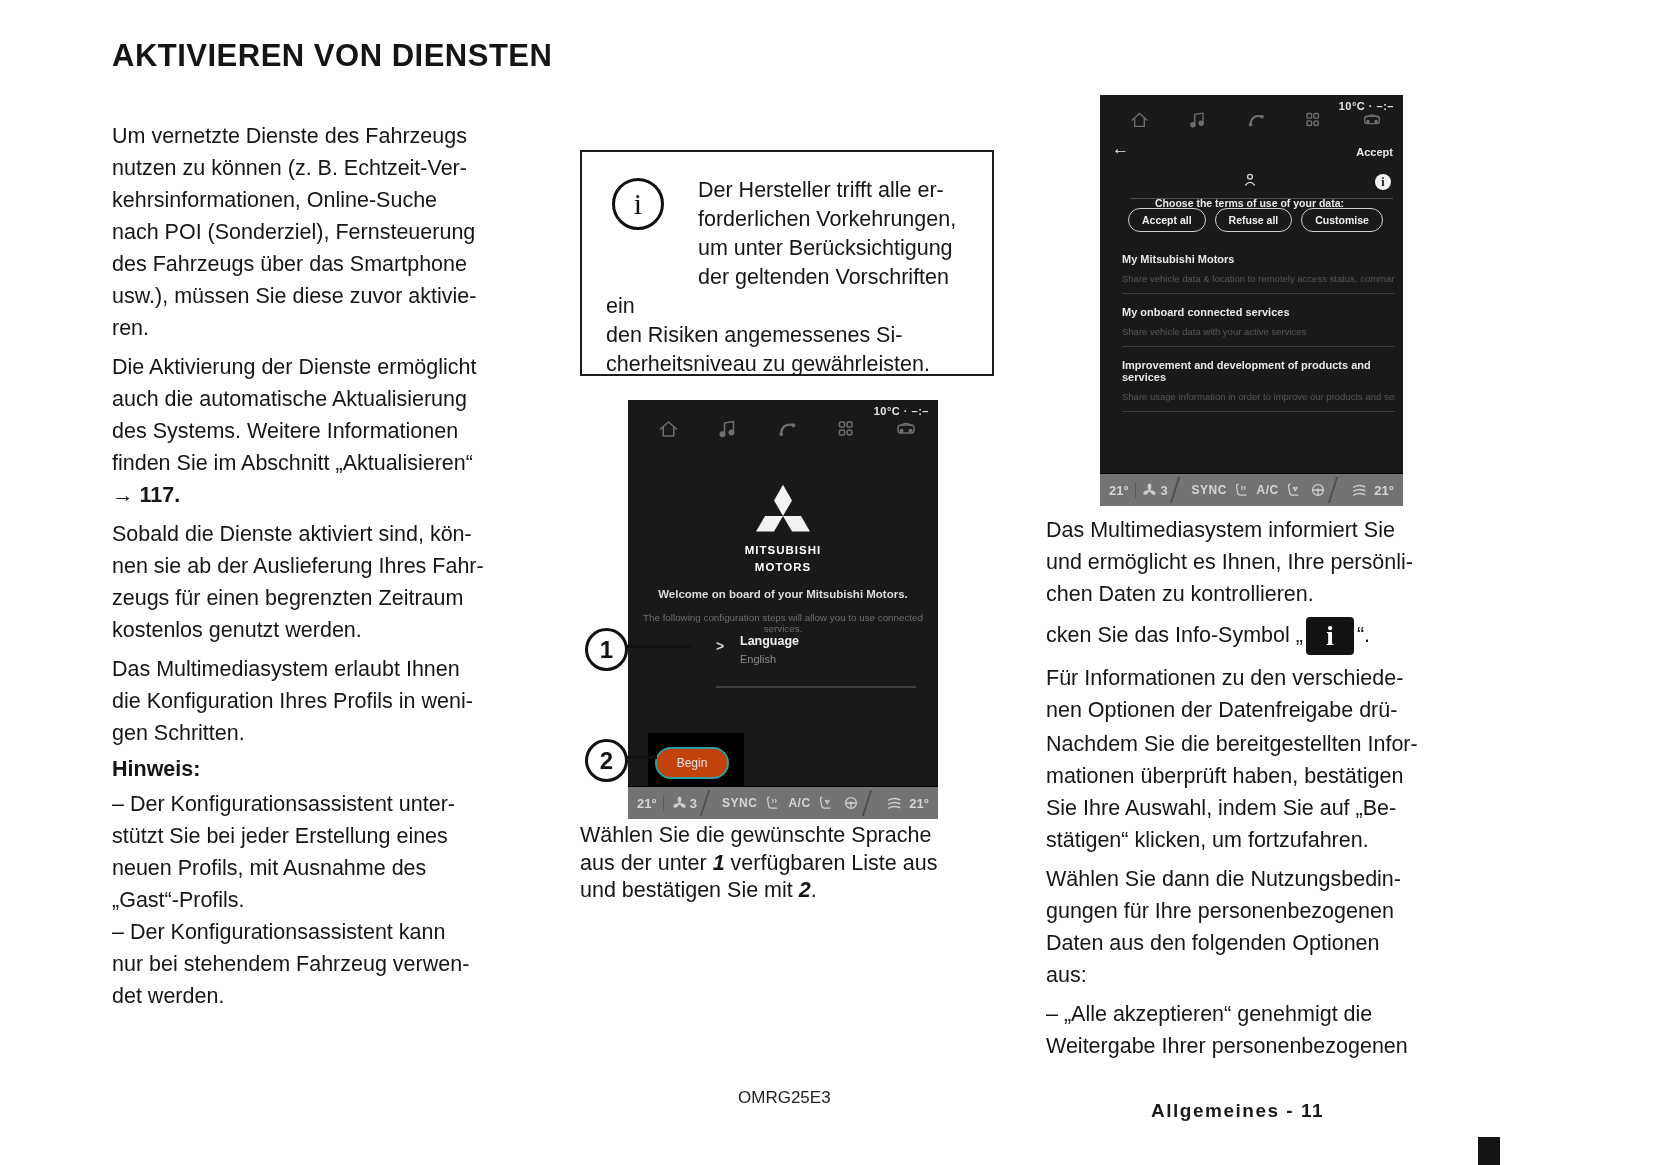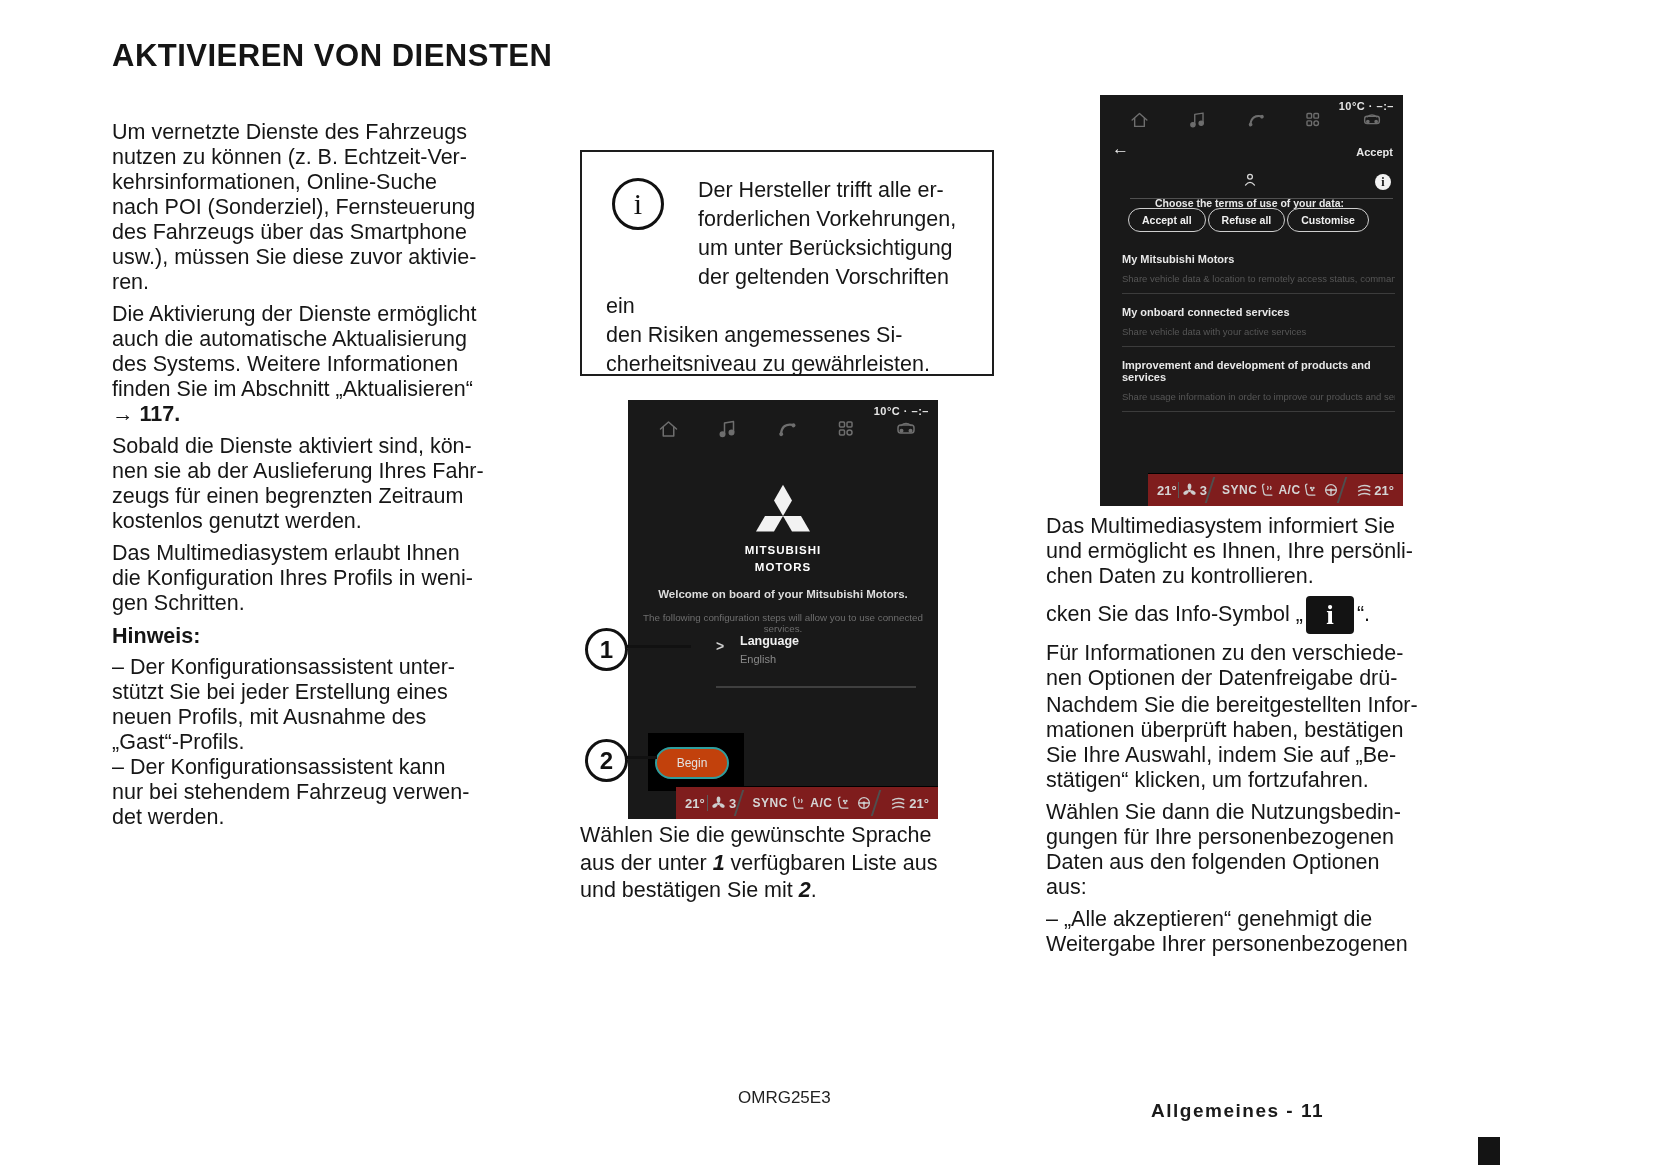--- a/index.html
+++ b/index.html
@@ -9,21 +9,21 @@
   
   .title{position:absolute;left:112px;top:38px;margin:0;font-size:31px;font-weight:bold;letter-spacing:.5px;}
   .chapter-tab{position:absolute;left:1560px;top:100px;width:93px;height:80px;background:#67194f;
                color:#fff;font-size:44px;font-weight:bold;display:flex;align-items:center;justify-content:center;}
   .footer-code{position:absolute;left:738px;top:1088px;font-size:17px;color:#222;}
   .footer-page{position:absolute;right:198px;top:1100px;font-size:19px;font-weight:bold;letter-spacing:1.5px;color:#1a1a1a;}
   .corner-mark{position:absolute;left:1478px;top:1137px;width:22px;height:28px;background:#141414;}
 
   
   h2{font-size:25px;margin:0 0 14px 0;font-weight:bold;color:#111;}
-  .prose{font-size:21.5px;line-height:25px;white-space:pre-line;margin:0 0 7px 0;color:#161616;}
+  .prose{font-size:21.5px;line-height:32px;white-space:pre-line;margin:0 0 7px 0;color:#161616;}
   .ref-line{display:block;font-weight:bold;}
   .note-h{font-size:21.5px;line-height:27.6px;font-weight:bold;margin:2px 0 4px 0;}
   .col-left{position:absolute;left:112px;top:120px;width:452px;}
   .col-mid-h{position:absolute;left:580px;top:92px;}
   .col-right{position:absolute;left:1046px;top:514px;width:444px;}
 
   
   .info-box{position:absolute;left:580px;top:150px;width:366px;height:198px;border:2px solid #1d1d1d;
             padding:24px 20px 0 24px;}
   .info-float{float:left;width:92px;height:88px;}
@@ -55,30 +55,30 @@
               background:#c2410c;color:#e2e2e2;font-size:12px;display:flex;align-items:center;justify-content:center;}
 
   
   .back-arrow{position:absolute;left:12px;top:44px;font-size:17px;color:#eee;}
   .accept-lbl{position:absolute;right:10px;top:51px;font-size:11px;font-weight:bold;color:#e8e8e8;}
   .terms-row{position:absolute;left:32px;top:77px;right:36px;display:flex;align-items:center;gap:9px;flex-direction:column;}
   .terms-title{font-size:10.5px;font-weight:bold;color:#e8e8e8;}
   .info-dot{position:absolute;right:12px;top:79px;width:16px;height:16px;border-radius:50%;background:#f2f2f2;color:#111;
             font-family:"Liberation Serif",serif;font-size:12px;font-weight:bold;display:flex;align-items:center;justify-content:center;}
   .terms-div{position:absolute;left:30px;right:10px;top:103px;height:1px;background:#505050;}
-  .pill-row{position:absolute;left:28px;top:113px;display:flex;gap:2px;}
+  .pill-row{position:absolute;left:28px;top:113px;display:flex;gap:9px;}
   .pill{border:1.5px solid #cfcfcf;border-radius:14px;padding:5px 13px;font-size:10.5px;font-weight:bold;color:#f0f0f0;background:transparent;}
   .priv-rows{position:absolute;left:22px;right:8px;top:146px;}
   .priv-title{font-size:11px;font-weight:bold;color:#e8e8e8;margin:12px 0 8px 0;}
   .priv-desc{font-size:9.5px;color:#565656;white-space:nowrap;overflow:hidden;}
   .priv-div{border:none;border-top:1px solid #3c3c3c;margin:9px 0 2px 0;}
 
   
-  .climate-bar{position:absolute;left:0;right:0;bottom:0;height:32px;background:#7f1d1d;border-top:1px solid #000;
-               display:flex;align-items:center;justify-content:space-between;padding:0 9px;font-size:13px;font-weight:bold;color:#d5d5d5;margin-left:48px;}
+  .climate-bar{position:absolute;left:0;right:0;bottom:0;height:32px;background:#737373;border-top:1px solid #000;
+               display:flex;align-items:center;justify-content:space-between;padding:0 9px;font-size:13px;font-weight:bold;color:#d5d5d5;}
   .cl-temp{letter-spacing:0;}
   .cl-vdiv{width:1px;height:16px;background:#5a5a5a;}
   .cl-slash{width:10px;height:26px;border-left:2px solid #4f4f4f;transform:skewX(-18deg);}
   .cl-group{display:flex;align-items:center;gap:2px;}
   .cl-label{font-size:12px;letter-spacing:.5px;}
 
   
   .callout{position:absolute;width:37px;height:37px;border:3px solid #111;border-radius:50%;background:#fff;
            display:flex;align-items:center;justify-content:center;font-size:24px;font-weight:bold;color:#111;z-index:3;}
   .callout.c1{left:585px;top:628px;}

